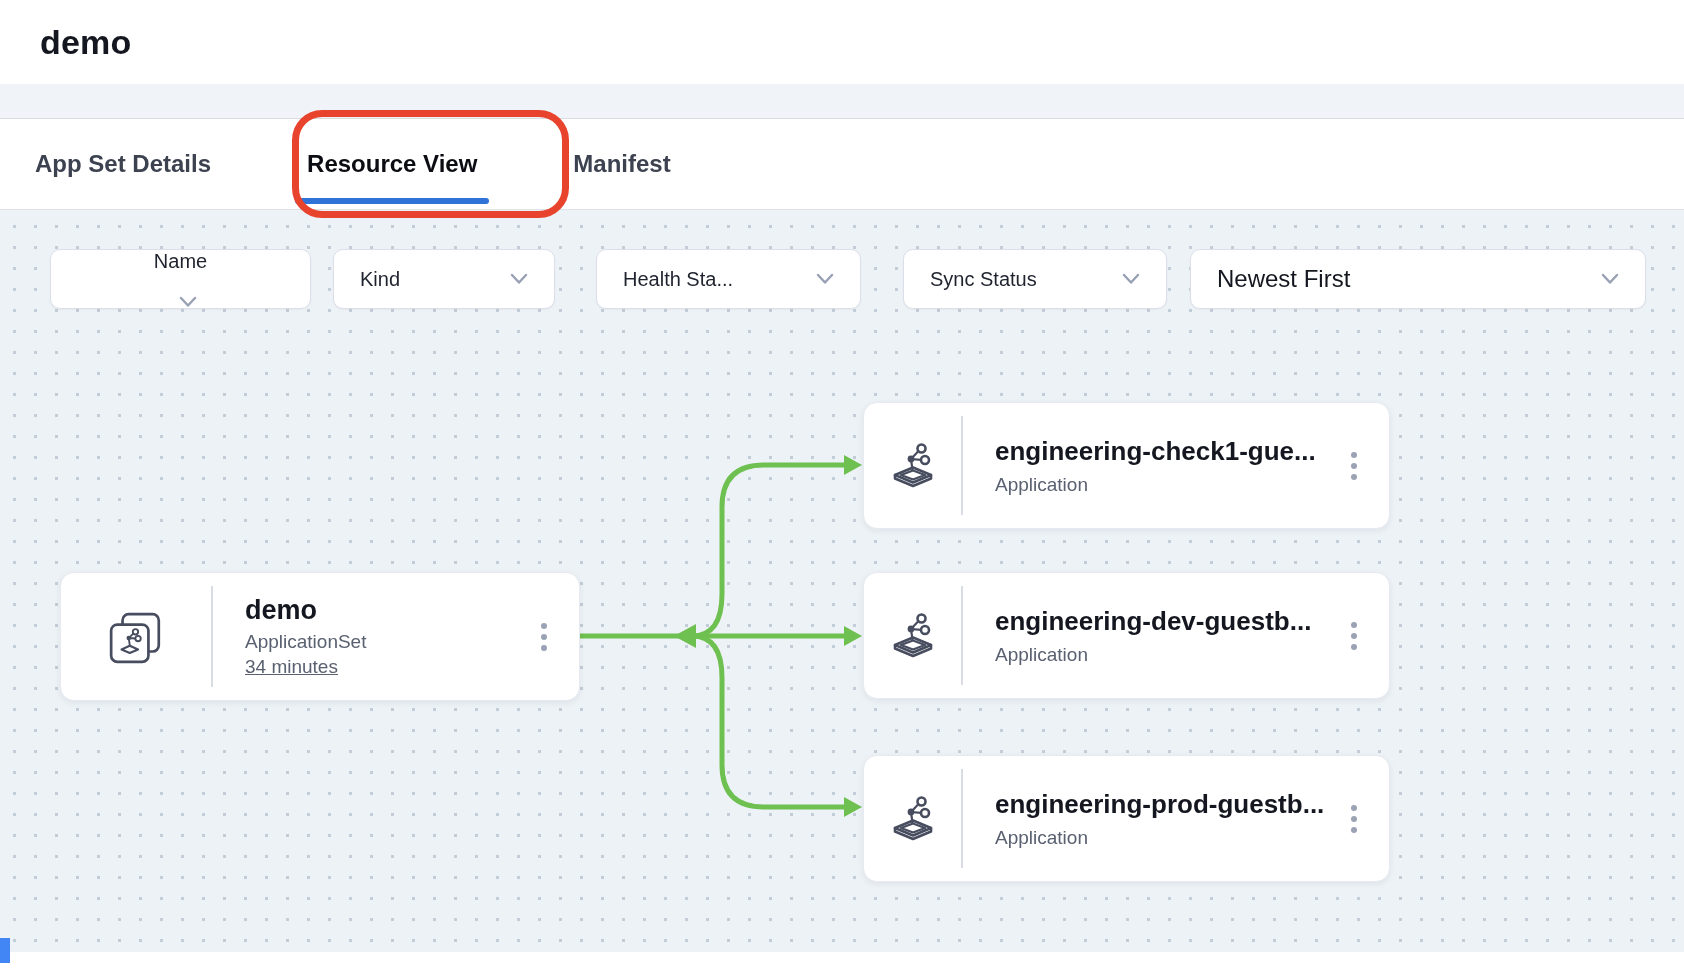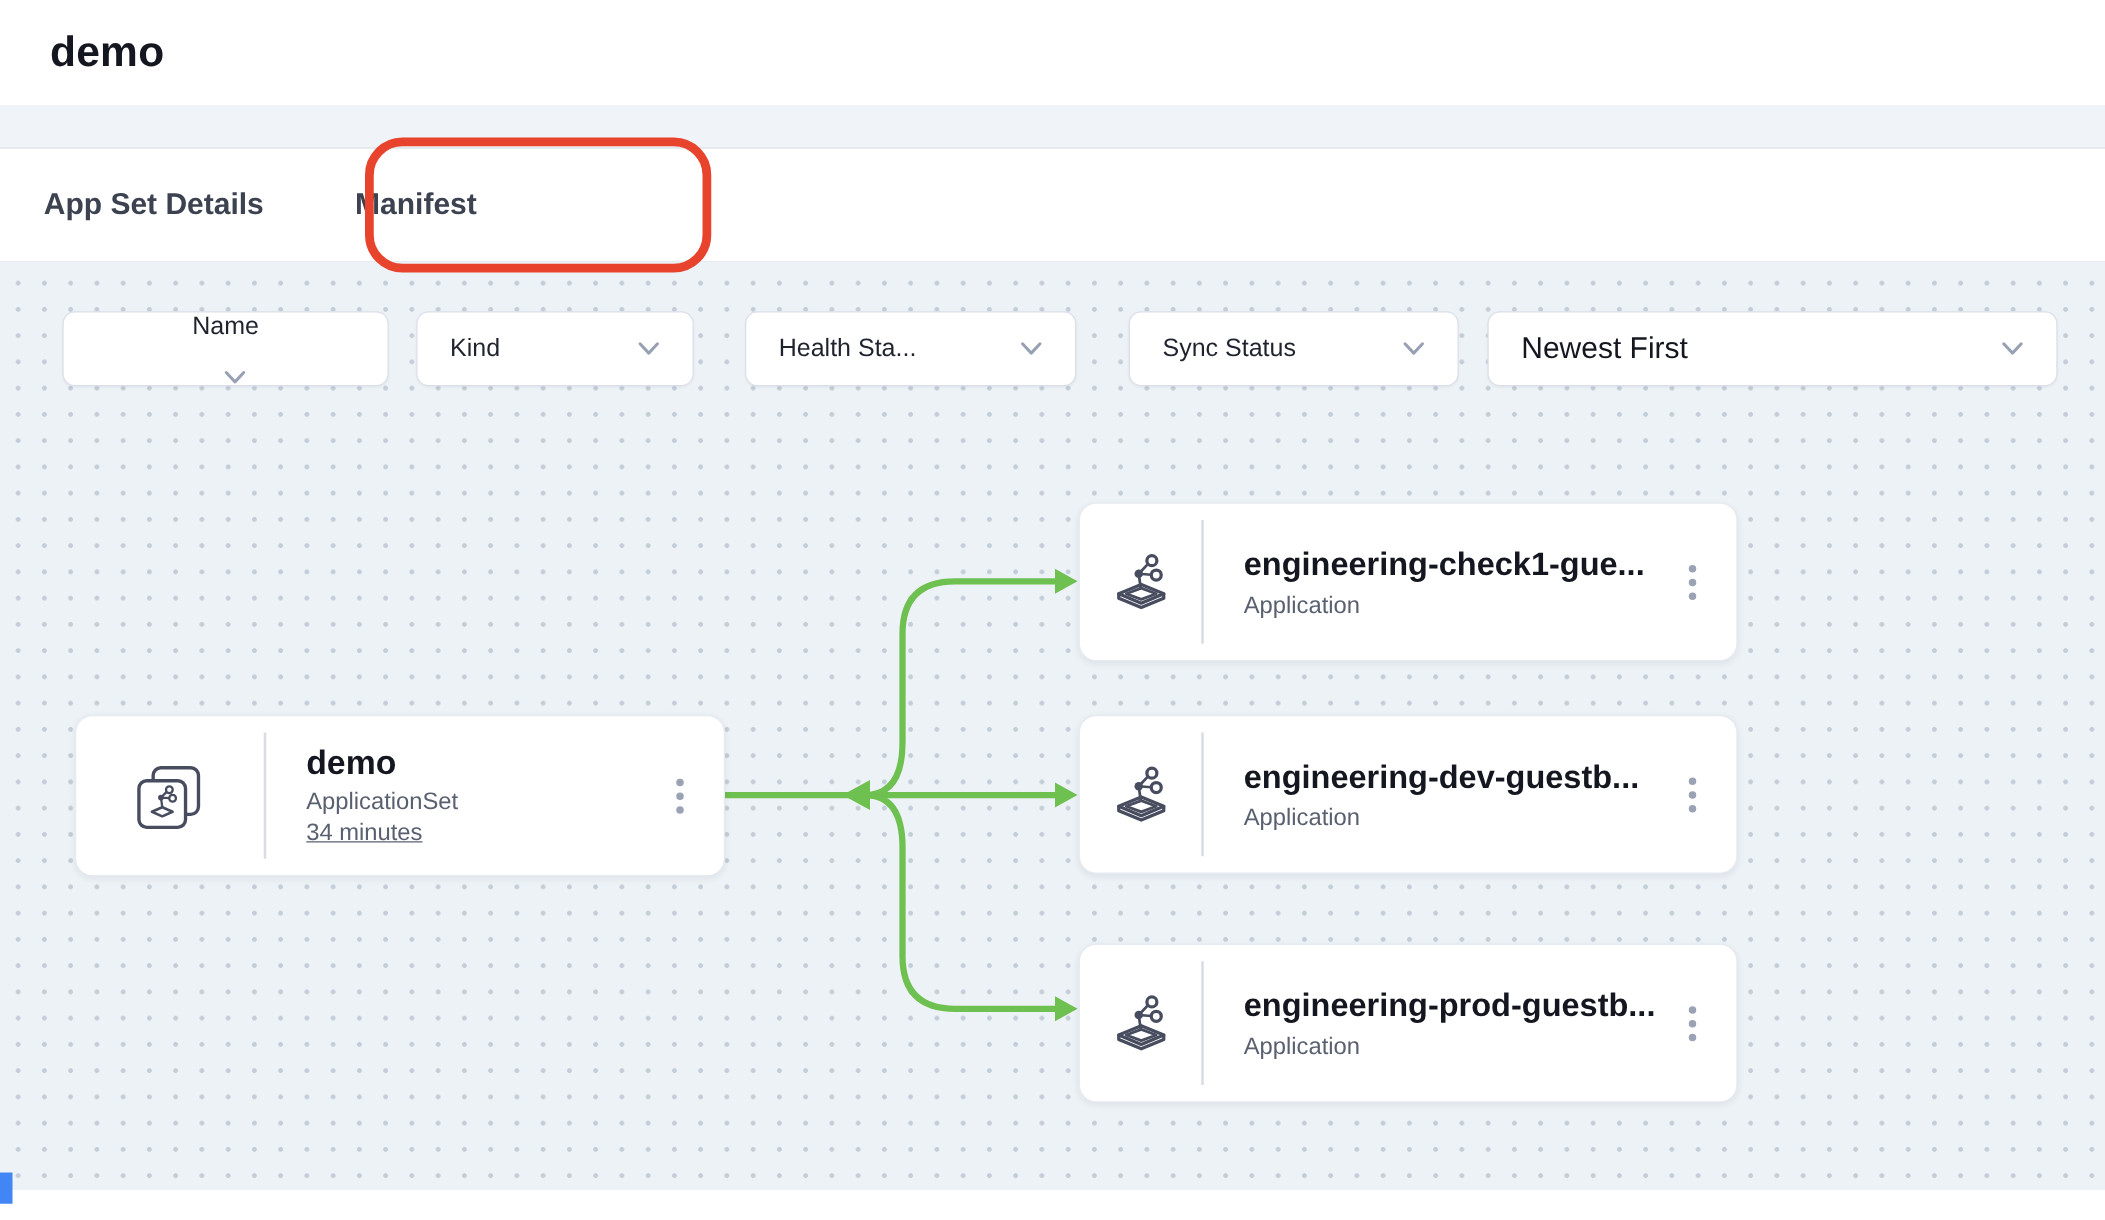--- a/index.html
+++ b/index.html
@@ -6,21 +6,21 @@
   html, body { width: 1684px; height: 976px; overflow: hidden; background: #ffffff;
     font-family: "Liberation Sans", sans-serif; }
 
   
   .titlebar { height: 84px; background: #ffffff; display: flex; align-items: center; padding-left: 40px; }
   .page-title { font-size: 34px; font-weight: 700; color: #14171f; letter-spacing: .2px; }
 
   .grayband { height: 35px; background: #f0f3f7; border-bottom: 1px solid #d9dde3; }
 
   .tabrow { height: 91px; background: #ffffff; border-bottom: 1px solid #dfe3e9;
-    display: flex; align-items: stretch; padding-left: 35px; gap: 73px; position: relative; }
+    display: flex; align-items: stretch; padding-left: 35px; gap: 96px; position: relative; }
   .tab { display: flex; align-items: center; font-size: 24px; font-weight: 600; color: #3c4250;
     position: relative; cursor: pointer; white-space: nowrap; }
   .tab.active { font-weight: 700; color: #0b0d12; }
   .tab-underline { position: absolute; left: -12px; right: -12px; bottom: 5px; height: 6px;
     border-radius: 3px; background: #2f72d8; }
 
   .annotation { position: absolute; left: 292px; top: 110px; width: 277px; height: 108px;
     border: 7px solid #e8432d; border-radius: 30px; z-index: 20; pointer-events: none; }
 
   
@@ -73,20 +73,24 @@
 <div class="titlebar">
   <div class="page-title">demo</div>
 </div>
 
 <div class="grayband"></div>
 
 <div class="tabrow">
   <div class="tab">
     <span>App Set Details</span>
   </div>
+  <div class="tab active">
+    <span>Resource View</span>
+    <div class="tab-underline"></div>
+  </div>
   <div class="tab">
     <span>Manifest</span>
   </div>
 </div>
 
 <div class="annotation"></div>
 
 <div class="canvas">
 
   <div class="chip" style="left:50px;  width:261px;flex-direction:column;">

